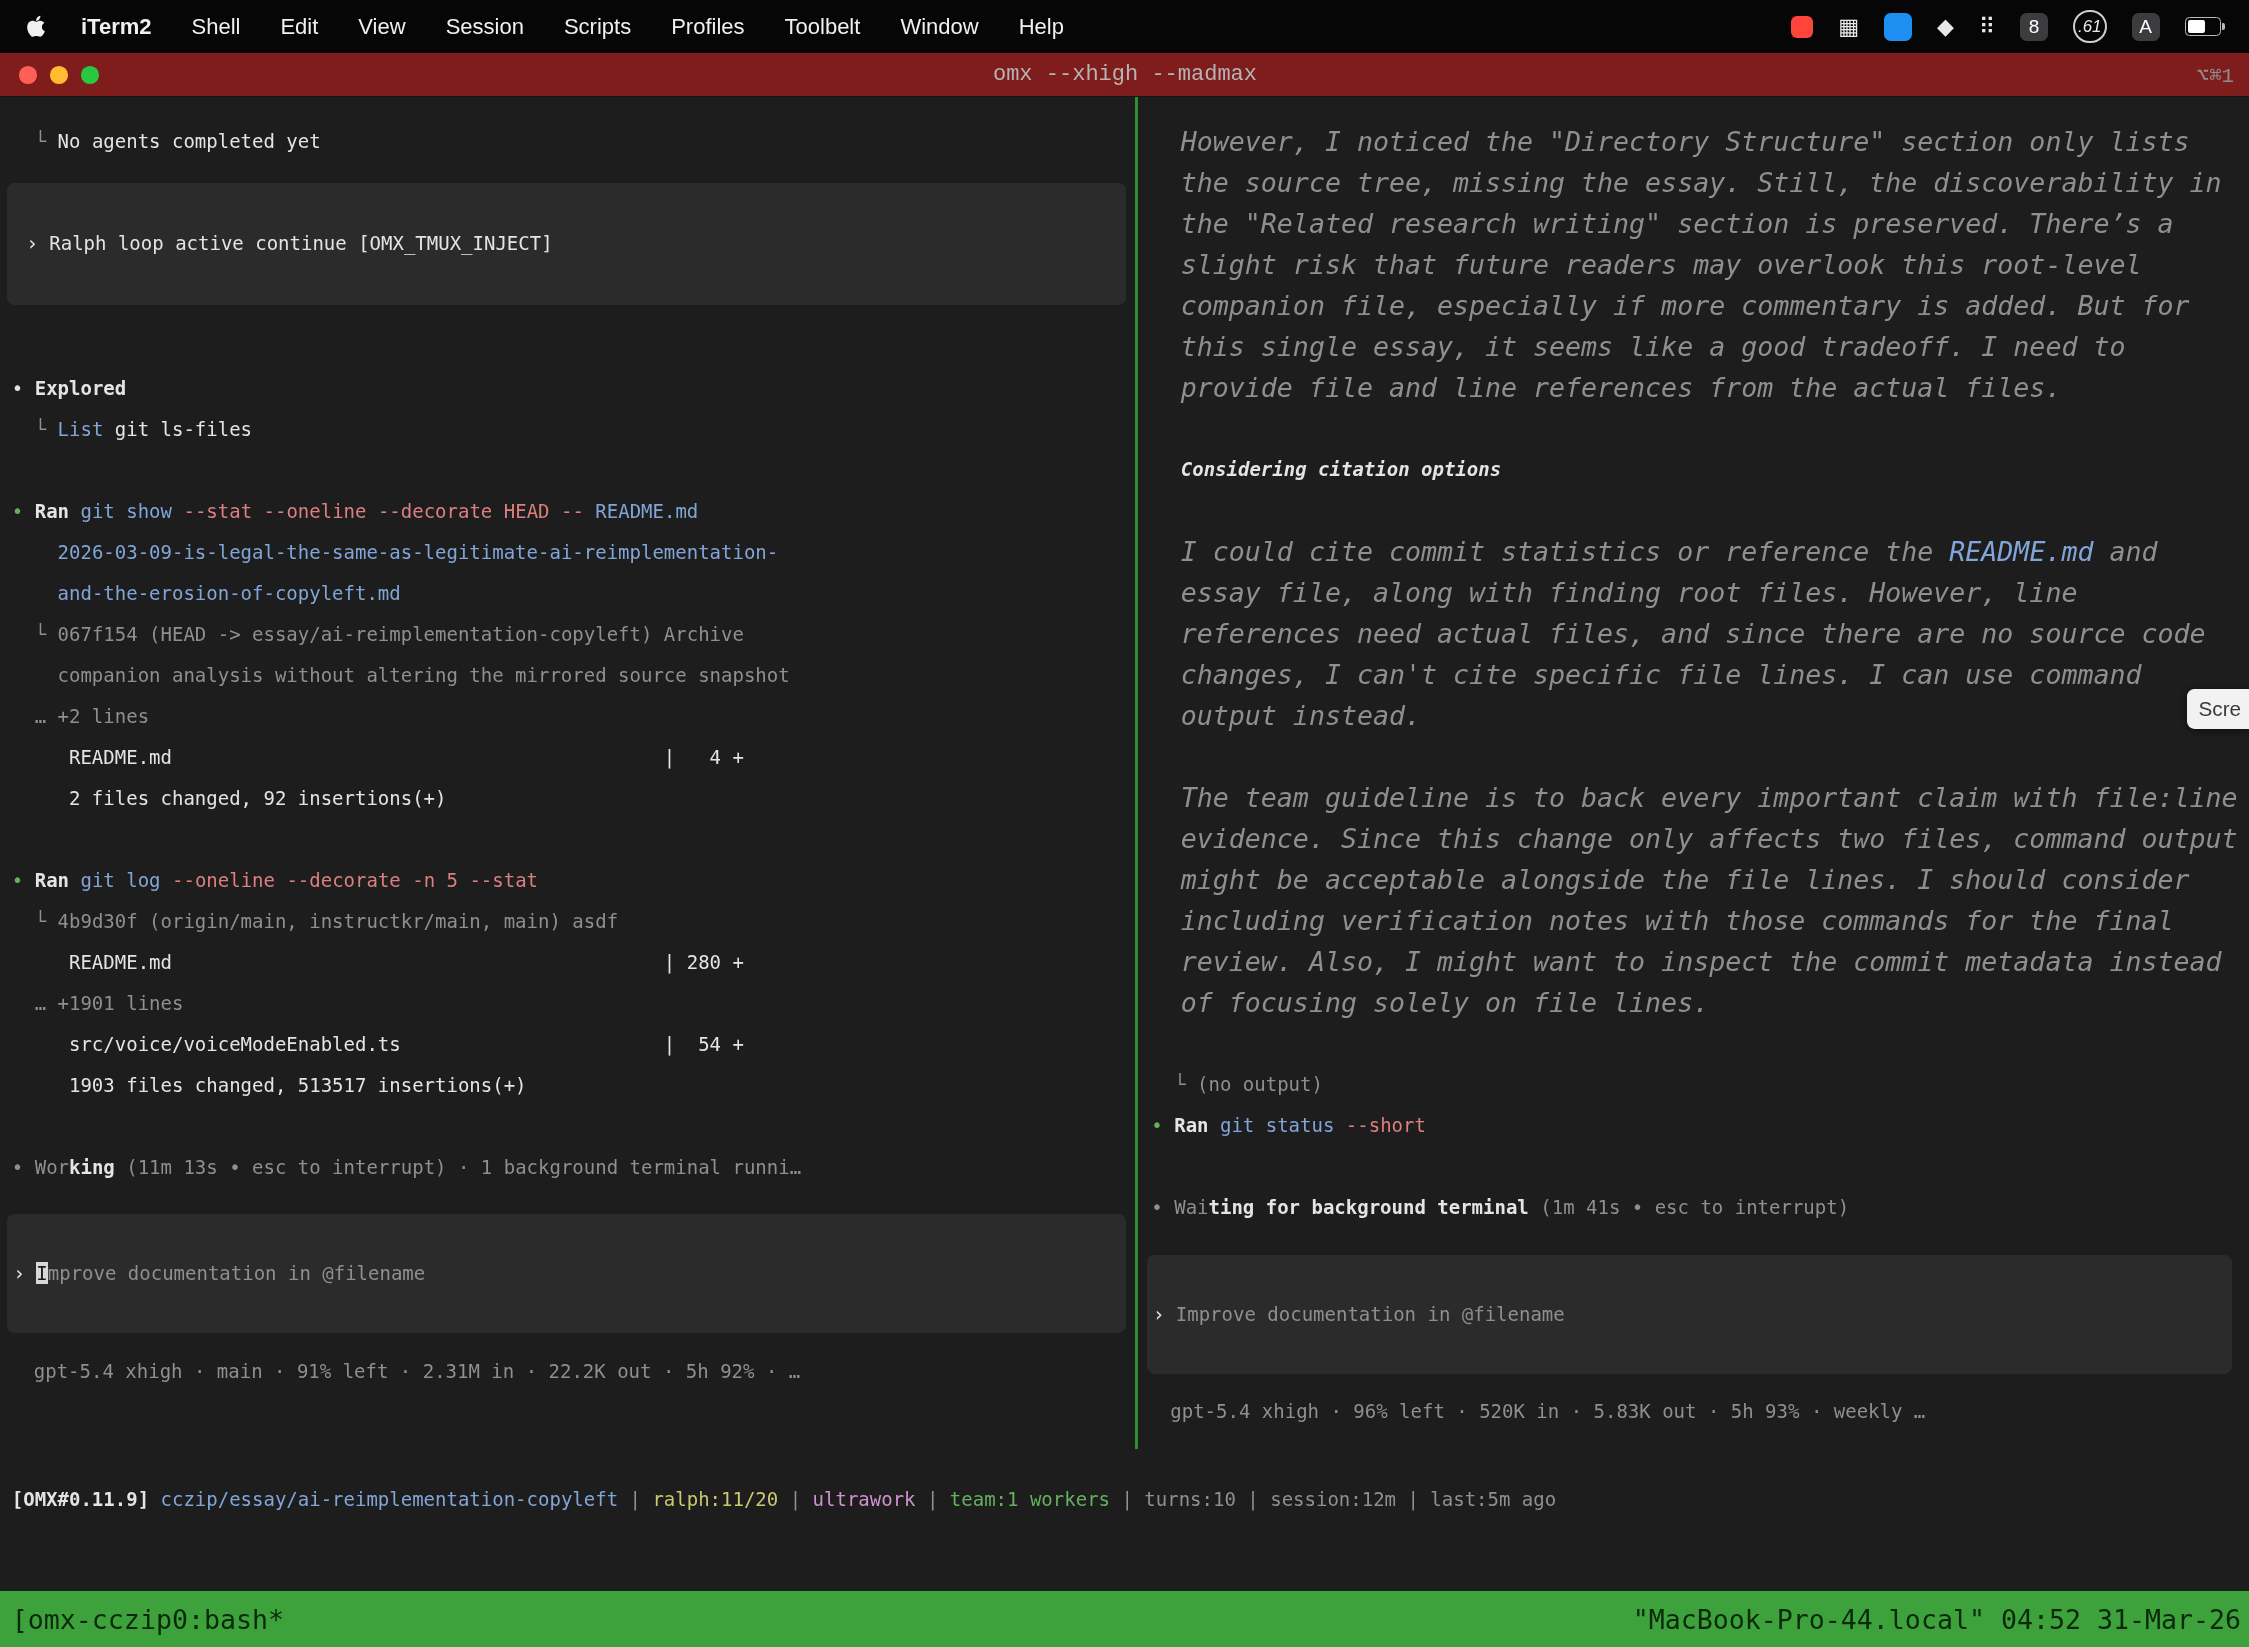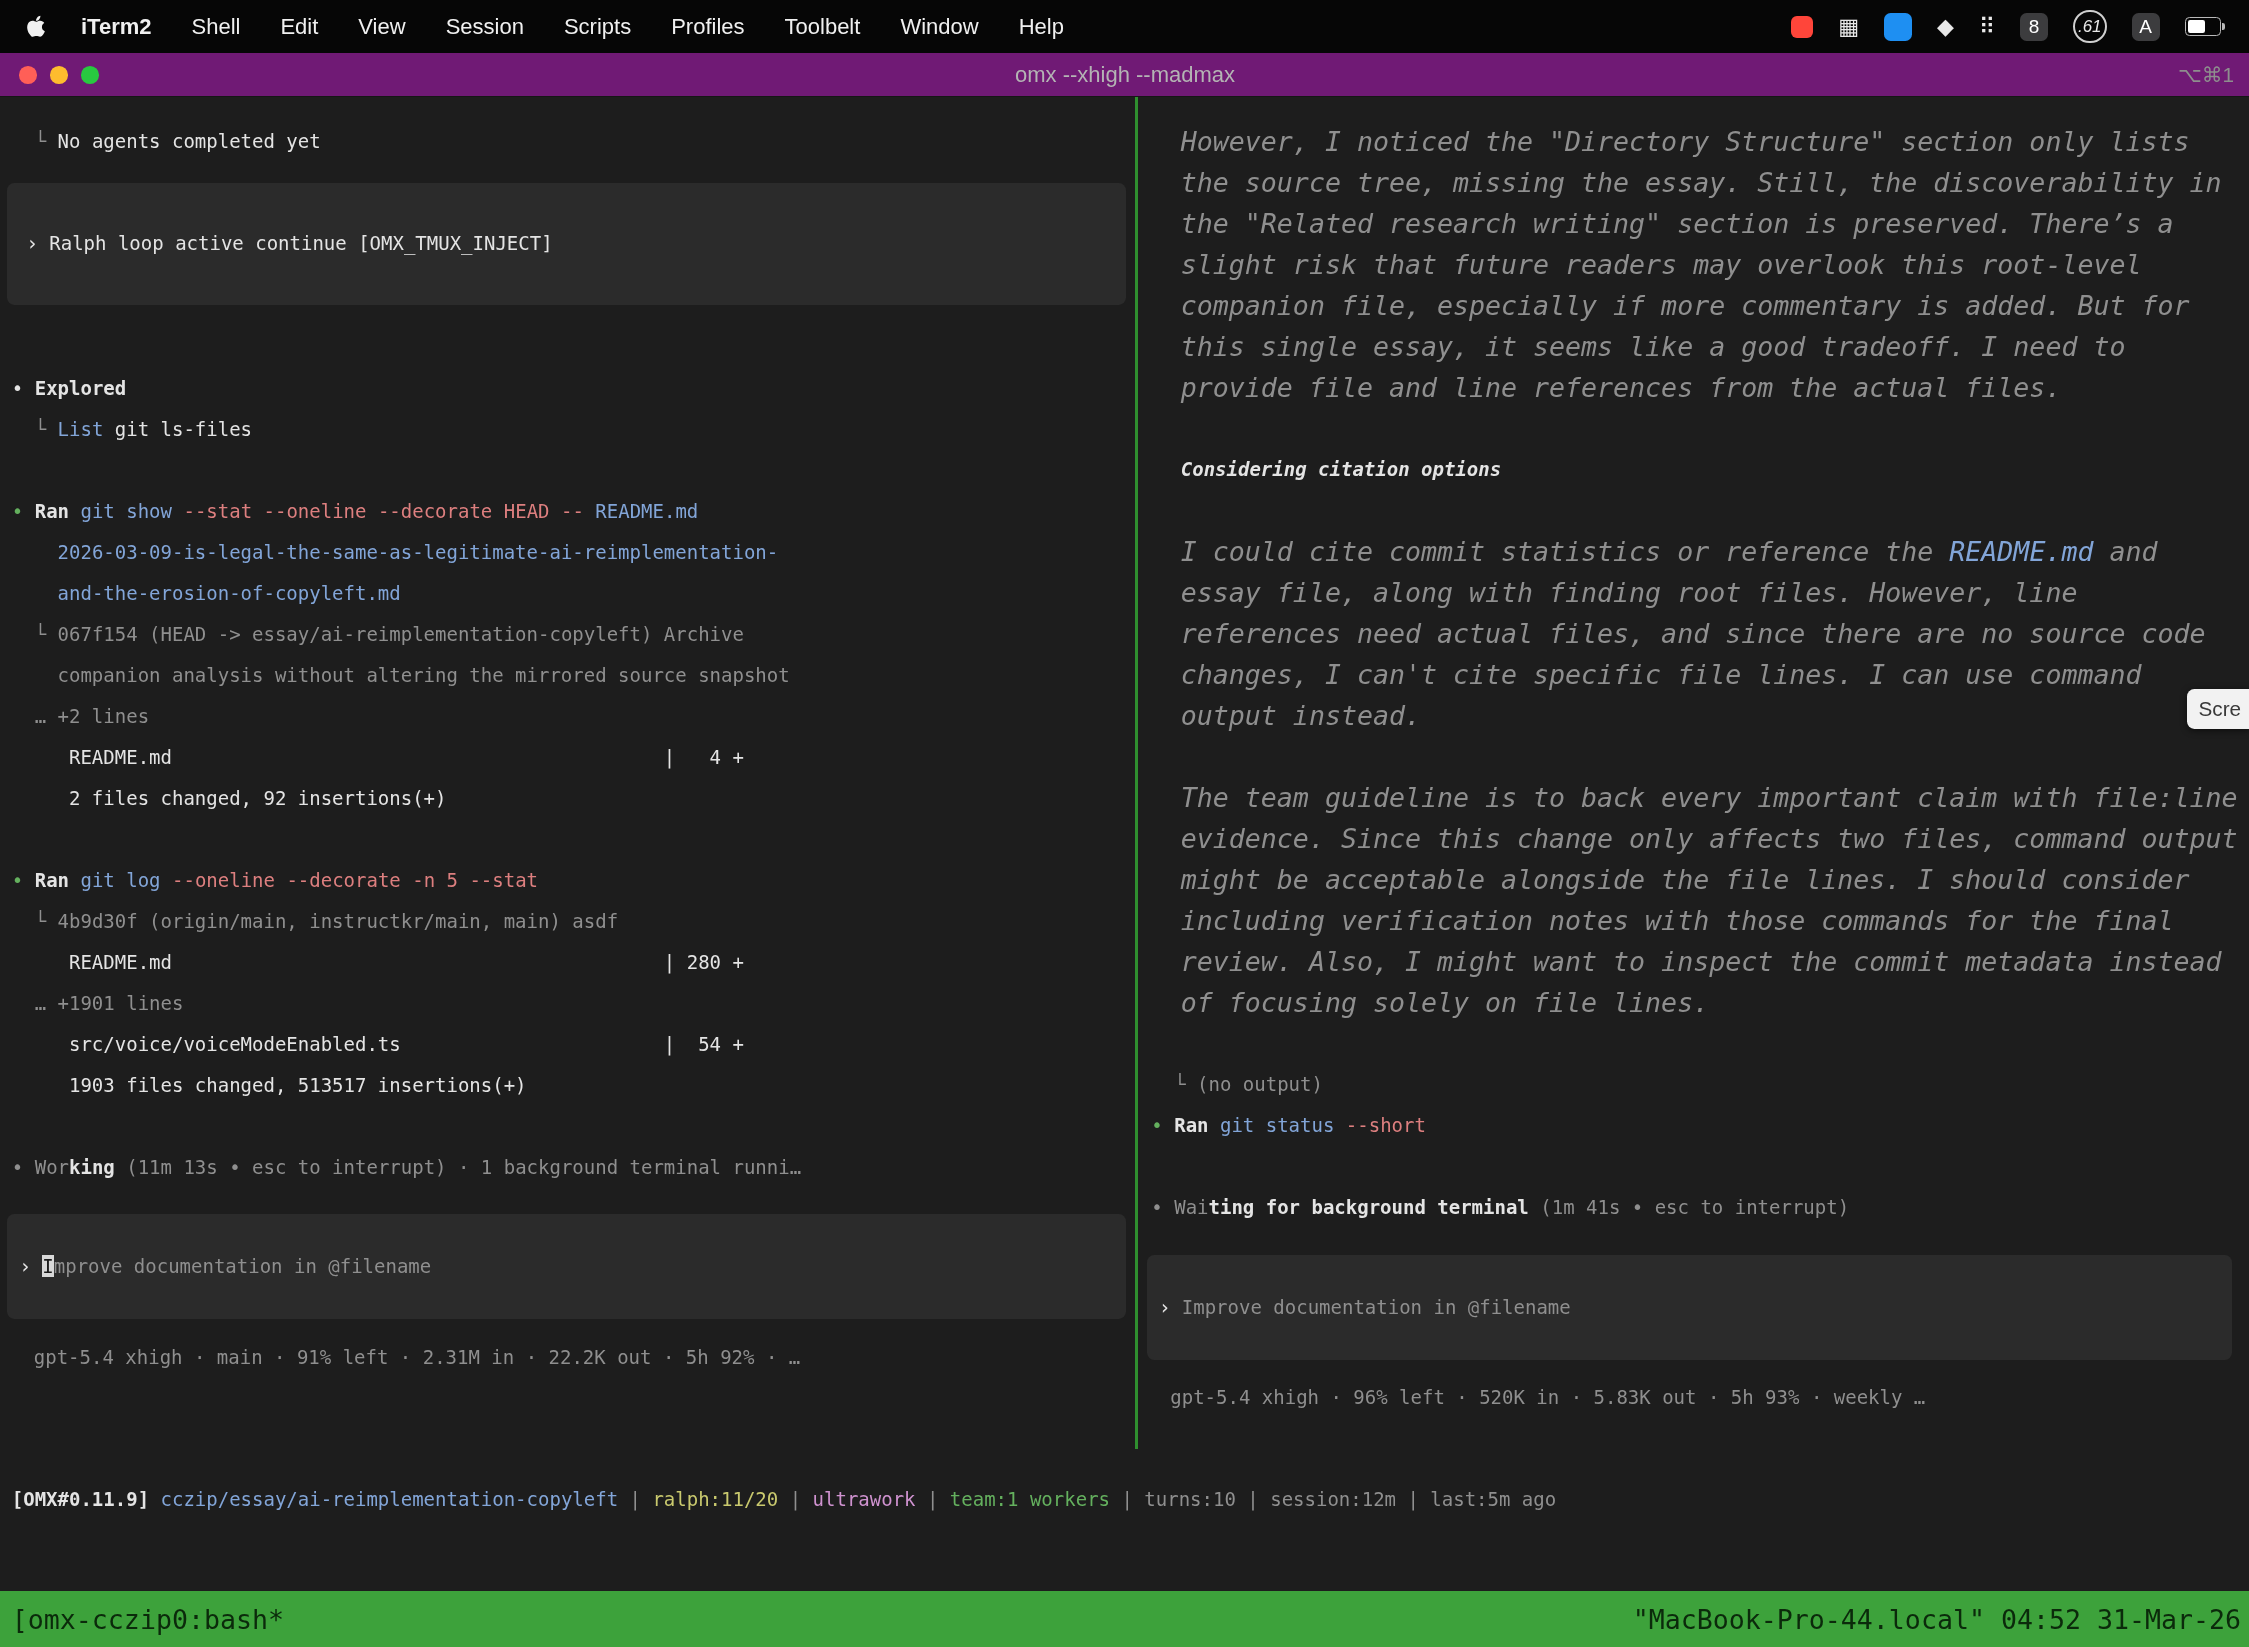--- a/index.html
+++ b/index.html
@@ -20,23 +20,23 @@
   .tile{width:28px;height:28px;border-radius:6.6px;font-size:19px;color:#fff;}
   .tile.blue{background:#1e8ff2;}
   .tile.dark{background:#3c3c3e;}
   .ring{width:29.5px;height:29.5px;border:2.2px solid #cfcfcf;border-radius:50%;font-size:17px;color:#e8e8e8;font-style:italic;}
   .battery{display:inline-flex;align-items:center;}
   .batt-body{width:34px;height:17.7px;border:1.5px solid #b9b9b9;border-radius:4.4px;display:inline-block;position:relative;}
   .batt-fill{position:absolute;left:2.2px;top:2.2px;bottom:2.2px;width:17.7px;background:#fff;border-radius:2.2px;}
   .batt-nub{width:3px;height:7.4px;background:#b9b9b9;border-radius:0 2.2px 2.2px 0;margin-left:1.5px;}
 
   
-  .titlebar{position:absolute;top:53px;left:0;width:100%;height:44px;background:#701a75;
+  .titlebar{position:absolute;top:53px;left:0;width:100%;height:44px;background:#7f1d1d;
     border-bottom:0.7px solid #161616;display:flex;align-items:center;justify-content:center;
-    font-family:Liberation Sans, sans-serif;font-size:22px;color:#b4b4b4;box-sizing:border-box;}
+    font-family:Liberation Mono, monospace;font-size:22px;color:#b4b4b4;box-sizing:border-box;}
   .traffic{position:absolute;left:19px;top:0;height:44px;display:flex;align-items:center;gap:13.3px;}
   .tl{width:17.7px;height:17.7px;border-radius:50%;}
   .tl.red{background:#ff5f57;}
   .tl.yellow{background:#febc2e;}
   .tl.green{background:#28c840;}
   .tb-shortcut{position:absolute;right:16px;top:0;height:44px;display:flex;align-items:center;
     color:#8e8e8e;font-size:20.7px;}
 
   
   .panes{position:absolute;top:97px;left:0;width:2250px;height:1352px;display:flex;}
@@ -57,22 +57,22 @@
   .c-i{font-style:italic;}
   .c-blue{color:#82a5d8;margin-top:24px;}
   .c-pink{color:#dd7f7f;}
   .c-green{color:#64b05e;}
   .c-yellow{color:#c9c96e;}
   .c-magenta{color:#cf92cf;}
   .c-cursor{background:#d8d8d8;color:#1a1a1a;}
 
   .inject-box{margin:20.7px 8.9px 0 -4.4px;height:122px;border-radius:7.4px;background:#2b2b2b;
     display:flex;align-items:center;padding-left:19px;flex-shrink:0;}
-  .input-box{margin:26.6px 8.9px 0 -4.4px;height:105px;border-radius:7.4px;background:#2b2b2b;
-    display:flex;align-items:center;padding-left:12px;flex-shrink:0;}
+  .input-box{margin:26.6px 8.9px 0 -4.4px;height:119px;border-radius:7.4px;background:#2b2b2b;
+    display:flex;align-items:center;padding-left:6px;flex-shrink:0;}
   .input-box .line,.inject-box .line{height:auto;}
   .statusline{margin-top:17.7px;padding-left:22px;}
   .pane-right .statusline{padding-left:19px;}
 
   
   .omx-row{position:absolute;top:1449px;left:0;width:100%;height:142px;background:#1d1d1d;
     box-sizing:border-box;padding:29.5px 17.7px 0 11.8px;}
 
   
   .tmuxbar{position:absolute;bottom:0;left:0;width:100%;height:57px;background:#3da23b;

